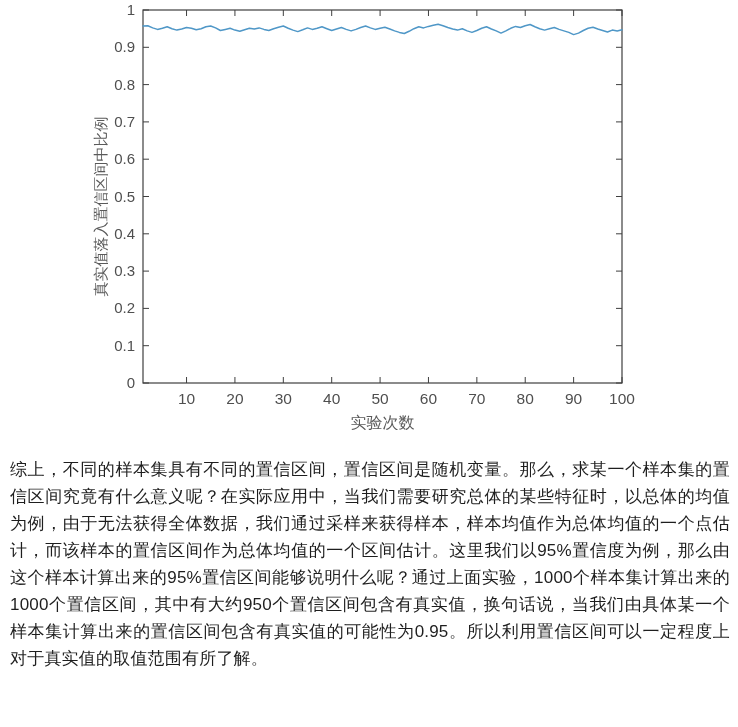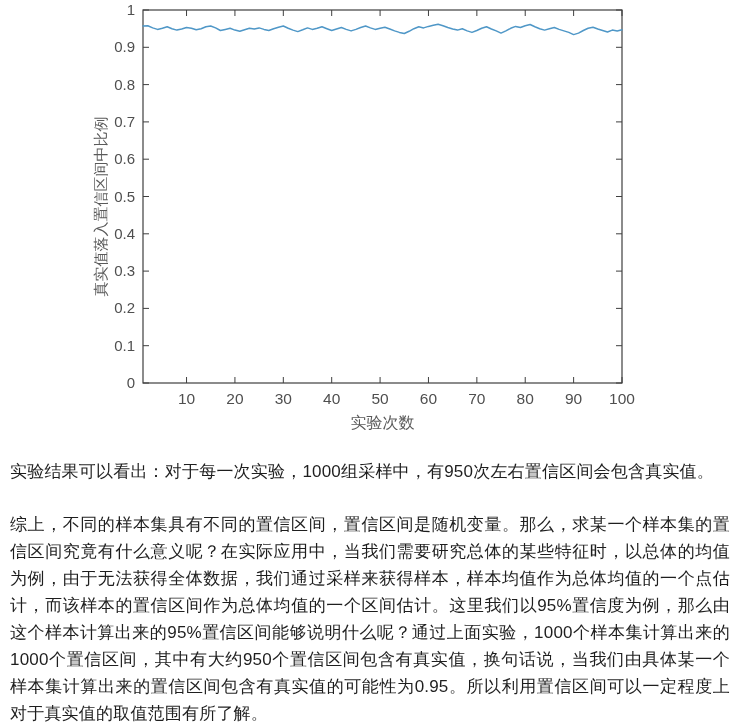--- a/index.html
+++ b/index.html
@@ -105,17 +105,16 @@
         <text x="573.6161616161617" y="404" text-anchor="middle" font-size="15.5px" fill="#4f4f4f">90</text>
         <line x1="622" y1="383" x2="622" y2="377" stroke="#3f3f3f" stroke-width="1"></line>
         <line x1="622" y1="10" x2="622" y2="16" stroke="#3f3f3f" stroke-width="1"></line>
         <text x="622" y="404" text-anchor="middle" font-size="15.5px" fill="#4f4f4f">100</text>
         <polyline points="143.0,26.0 147.8,25.7 152.7,27.9 157.5,29.4 162.4,28.3 167.2,26.8 172.0,28.7 176.9,30.1 181.7,29.0 186.5,27.5 191.4,28.3 196.2,29.8 201.1,28.7 205.9,26.8 210.7,26.0 215.6,27.9 220.4,30.5 225.3,29.4 230.1,28.3 234.9,30.1 239.8,31.3 244.6,29.8 249.4,28.3 254.3,29.0 259.1,27.9 264.0,29.4 268.8,30.5 273.6,28.7 278.5,27.2 283.3,26.0 288.2,28.3 293.0,30.1 297.8,31.6 302.7,29.8 307.5,27.9 312.3,29.4 317.2,28.3 322.0,26.8 326.9,28.7 331.7,30.5 336.5,29.0 341.4,27.5 346.2,29.4 351.1,30.9 355.9,29.4 360.7,27.5 365.6,26.0 370.4,27.9 375.2,29.4 380.1,28.3 384.9,27.2 389.8,29.0 394.6,30.9 399.4,32.4 404.3,33.5 409.1,31.3 413.9,28.7 418.8,26.8 423.6,27.9 428.5,26.4 433.3,25.3 438.1,24.2 443.0,25.7 447.8,27.5 452.7,29.0 457.5,30.1 462.3,28.7 467.2,30.9 472.0,32.4 476.8,30.5 481.7,28.3 486.5,26.8 491.4,29.0 496.2,30.9 501.0,33.1 505.9,30.9 510.7,28.3 515.6,26.4 520.4,27.5 525.2,25.7 530.1,24.5 534.9,26.8 539.7,28.7 544.6,30.1 549.4,28.7 554.3,27.5 559.1,29.4 563.9,30.9 568.8,32.4 573.6,34.6 578.5,33.1 583.3,30.5 588.1,28.3 593.0,27.2 597.8,29.0 602.6,30.5 607.5,32.0 612.3,30.1 617.2,30.9 622.0,29.8" fill="none" stroke="#4f97c7" stroke-width="1.5" stroke-linejoin="round" stroke-linecap="round"></polyline>
         <text x="382.5" y="428" text-anchor="middle" font-size="16px" fill="#5a5a5a">实验次数</text>
         <text x="106" y="206.5" text-anchor="middle" font-size="15px" fill="#5a5a5a" transform="rotate(-90 106 206.5)">真实值落入置信区间中比例</text>
       </svg>
   </figure>
 
-  <p class="article-text para-first">实验结果可以看出：对于每一次实验，1000组采样中，有950次左右置信区间会包含真实值。</p>
 
   <p class="article-text para-second">综上，不同的样本集具有不同的置信区间，置信区间是随机变量。那么，求某一个样本集的置信区间究竟有什么意义呢？在实际应用中，当我们需要研究总体的某些特征时，以总体的均值为例，由于无法获得全体数据，我们通过采样来获得样本，样本均值作为总体均值的一个点估计，而该样本的置信区间作为总体均值的一个区间估计。这里我们以95%置信度为例，那么由这个样本计算出来的95%置信区间能够说明什么呢？通过上面实验，1000个样本集计算出来的1000个置信区间，其中有大约950个置信区间包含有真实值，换句话说，当我们由具体某一个样本集计算出来的置信区间包含有真实值的可能性为0.95。所以利用置信区间可以一定程度上对于真实值的取值范围有所了解。</p>
 
 </div>
 
 </body></html>

